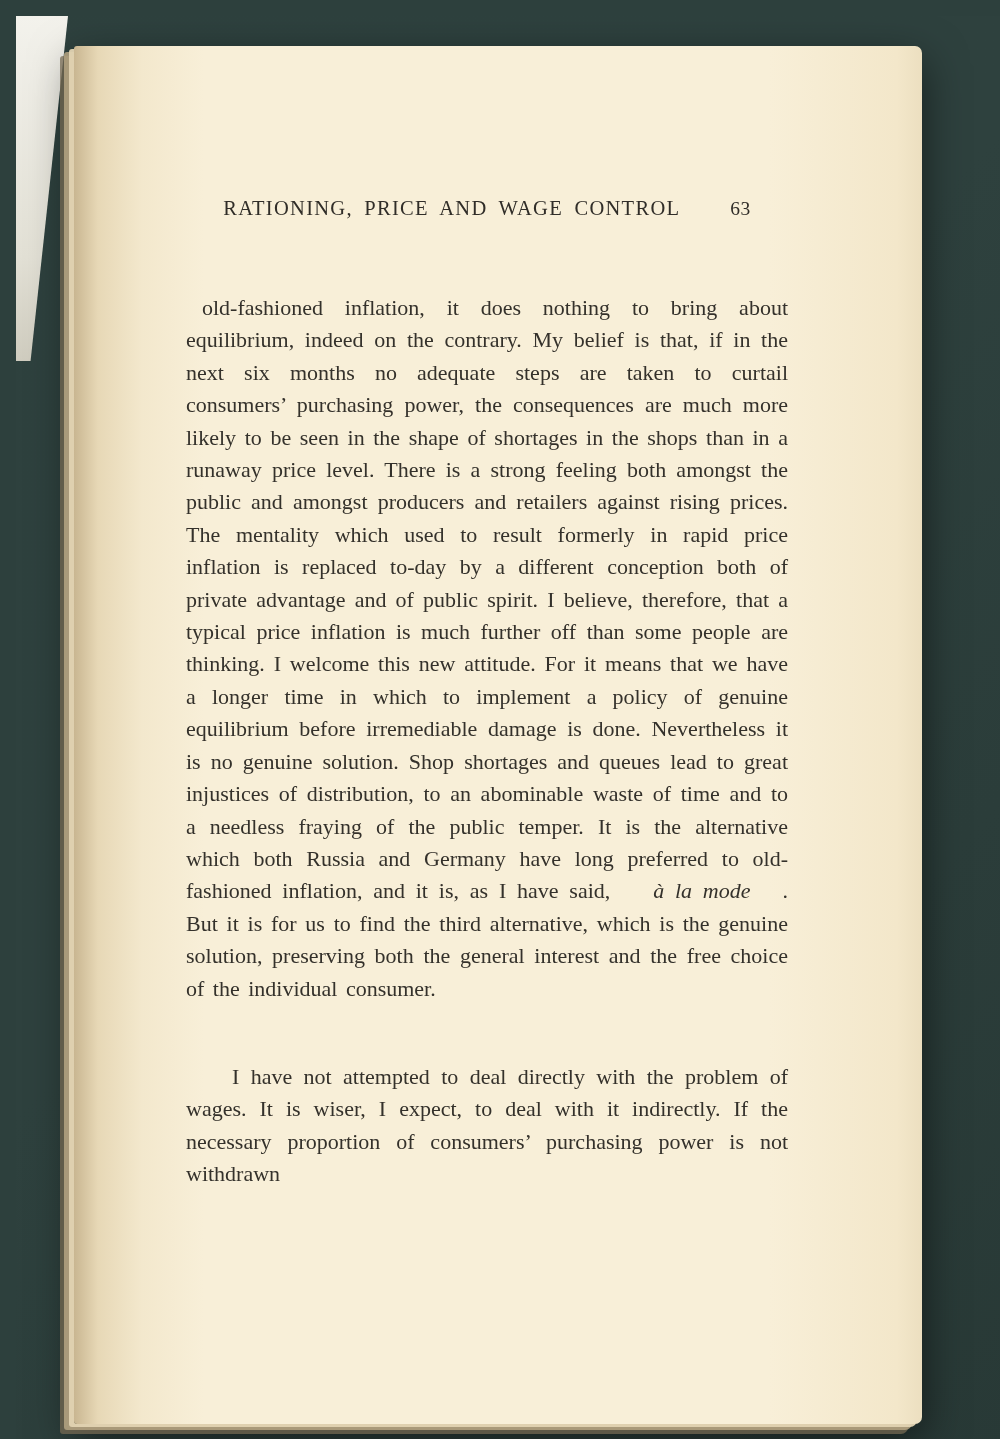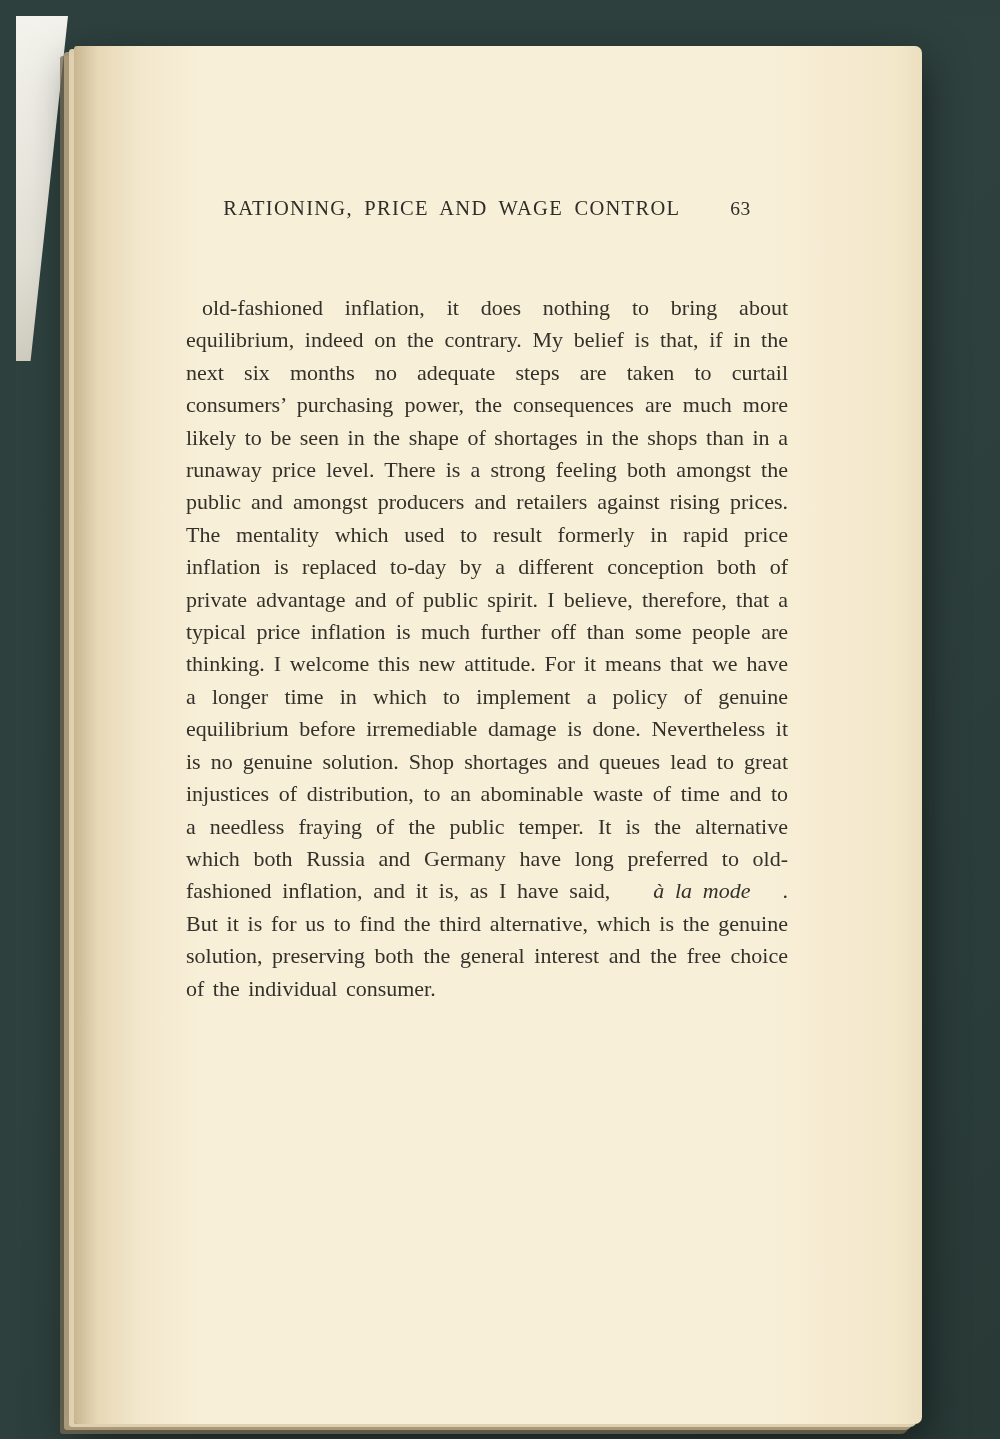--- a/index.html
+++ b/index.html
@@ -66,16 +66,17 @@
   <div class="page">
     <div class="content">
 
       <div class="running-head">
         <span class="title">RATIONING, PRICE AND WAGE CONTROL</span>
         <span class="num">63</span>
       </div>
 
       <p class="para"><span>old-fashioned inflation, it does nothing to bring about equilibrium, indeed on the contrary. My belief is that, if in the next six months no adequate steps are taken to curtail consumers’ purchasing power, the consequences are much more likely to be seen in the shape of shortages in the shops than in a runaway price level. There is a strong feeling both amongst the public and amongst producers and retailers against rising prices. The mentality which used to result formerly in rapid price inflation is replaced to-day by a different conception both of private advantage and of public spirit. I believe, therefore, that a typical price inflation is much further off than some people are thinking. I welcome this new attitude. For it means that we have a longer time in which to implement a policy of genuine equilibrium before irremediable damage is done. Nevertheless it is no genuine solution. Shop shortages and queues lead to great injustices of distribution, to an abominable waste of time and to a needless fraying of the public temper. It is the alternative which both Russia and Germany have long preferred to old-fashioned inflation, and it is, as I have said, </span><em>à la mode</em><span>. But it is for us to find the third alternative, which is the genuine solution, preserving both the general interest and the free choice of the individual consumer.</span></p>
 
+      <p class="para indented"><span>I have not attempted to deal directly with the problem of wages. It is wiser, I expect, to deal with it indirectly. If the necessary proportion of consumers’ purchasing power is not withdrawn</span></p>
 
     </div>
   </div>
 </div>
 
 </body></html>

